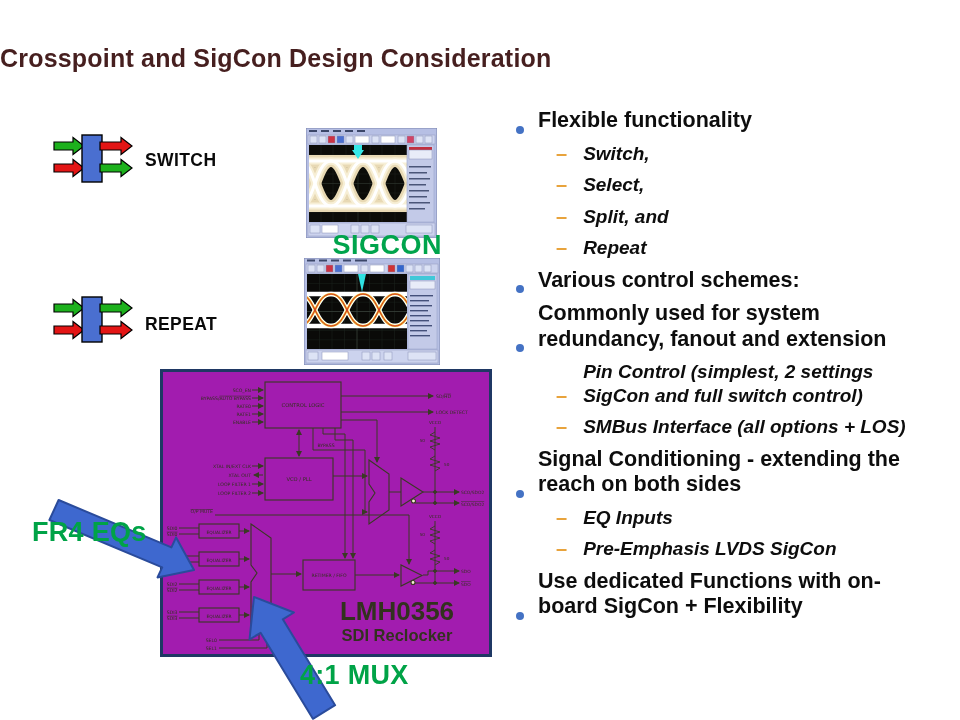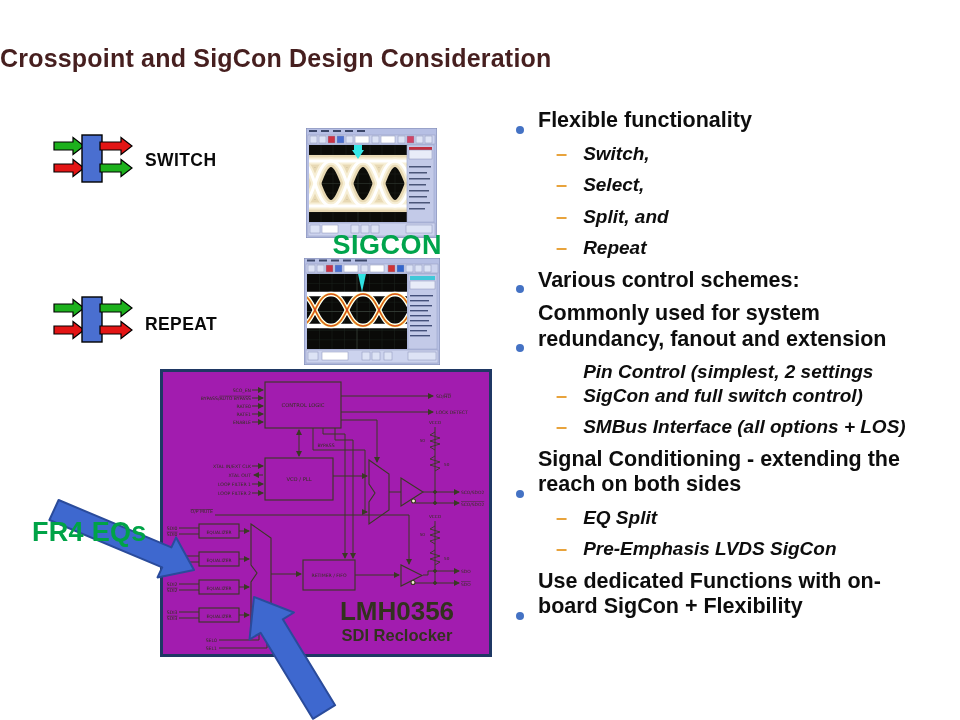--- a/index.html
+++ b/index.html
@@ -376,20 +376,21 @@
     </svg>
   </div>
 
   <div class="abs green-note fr4">FR4 EQs</div>
   <svg class="abs bluearrow" style="left:42px;top:496px" width="160" height="90">
     <polygon points="16.6,4 129.4,51.4 134.1,41.4 152,74 115.5,81.4 120.2,71.4 7.4,24" fill="#3e68cf" stroke="#2a4b9b" stroke-width="2" stroke-linejoin="round"></polygon>
   </svg>
   <svg class="abs bluearrow" style="left:230px;top:590px" width="110" height="130">
     <polygon points="105.1,115.2 52.8,29.3 63.9,22.5 24,7 19.5,49.5 30.6,42.8 82.9,128.8" fill="#3e68cf" stroke="#2a4b9b" stroke-width="2" stroke-linejoin="round"></polygon>
   </svg>
+  <div class="abs green-note muxlab">4:1 MUX</div>
 
   <div class="abs bullets">
     <div class="b l1">
         <span class="dot"></span>
         <span class="btext">Flexible functionality</span>
       </div>
     <div class="b l2">
         <span class="dash">–</span>
         <span class="btext">Switch,</span>
       </div>
@@ -423,21 +424,21 @@
         <span class="dash">–</span>
         <span class="btext">SMBus Interface (all options + LOS)</span>
       </div>
     <div class="b l1">
         <span class="dot"></span>
         <span class="btext">Signal Conditioning - extending the
 reach on both sides</span>
       </div>
     <div class="b l2">
         <span class="dash">–</span>
-        <span class="btext">EQ Split</span>
+        <span class="btext">EQ Inputs</span>
       </div>
     <div class="b l2">
         <span class="dash">–</span>
         <span class="btext">Pre-Emphasis LVDS SigCon</span>
       </div>
     <div class="b l1">
         <span class="dot"></span>
         <span class="btext">Use dedicated Functions with on-
 board SigCon + Flexibility</span>
       </div>

